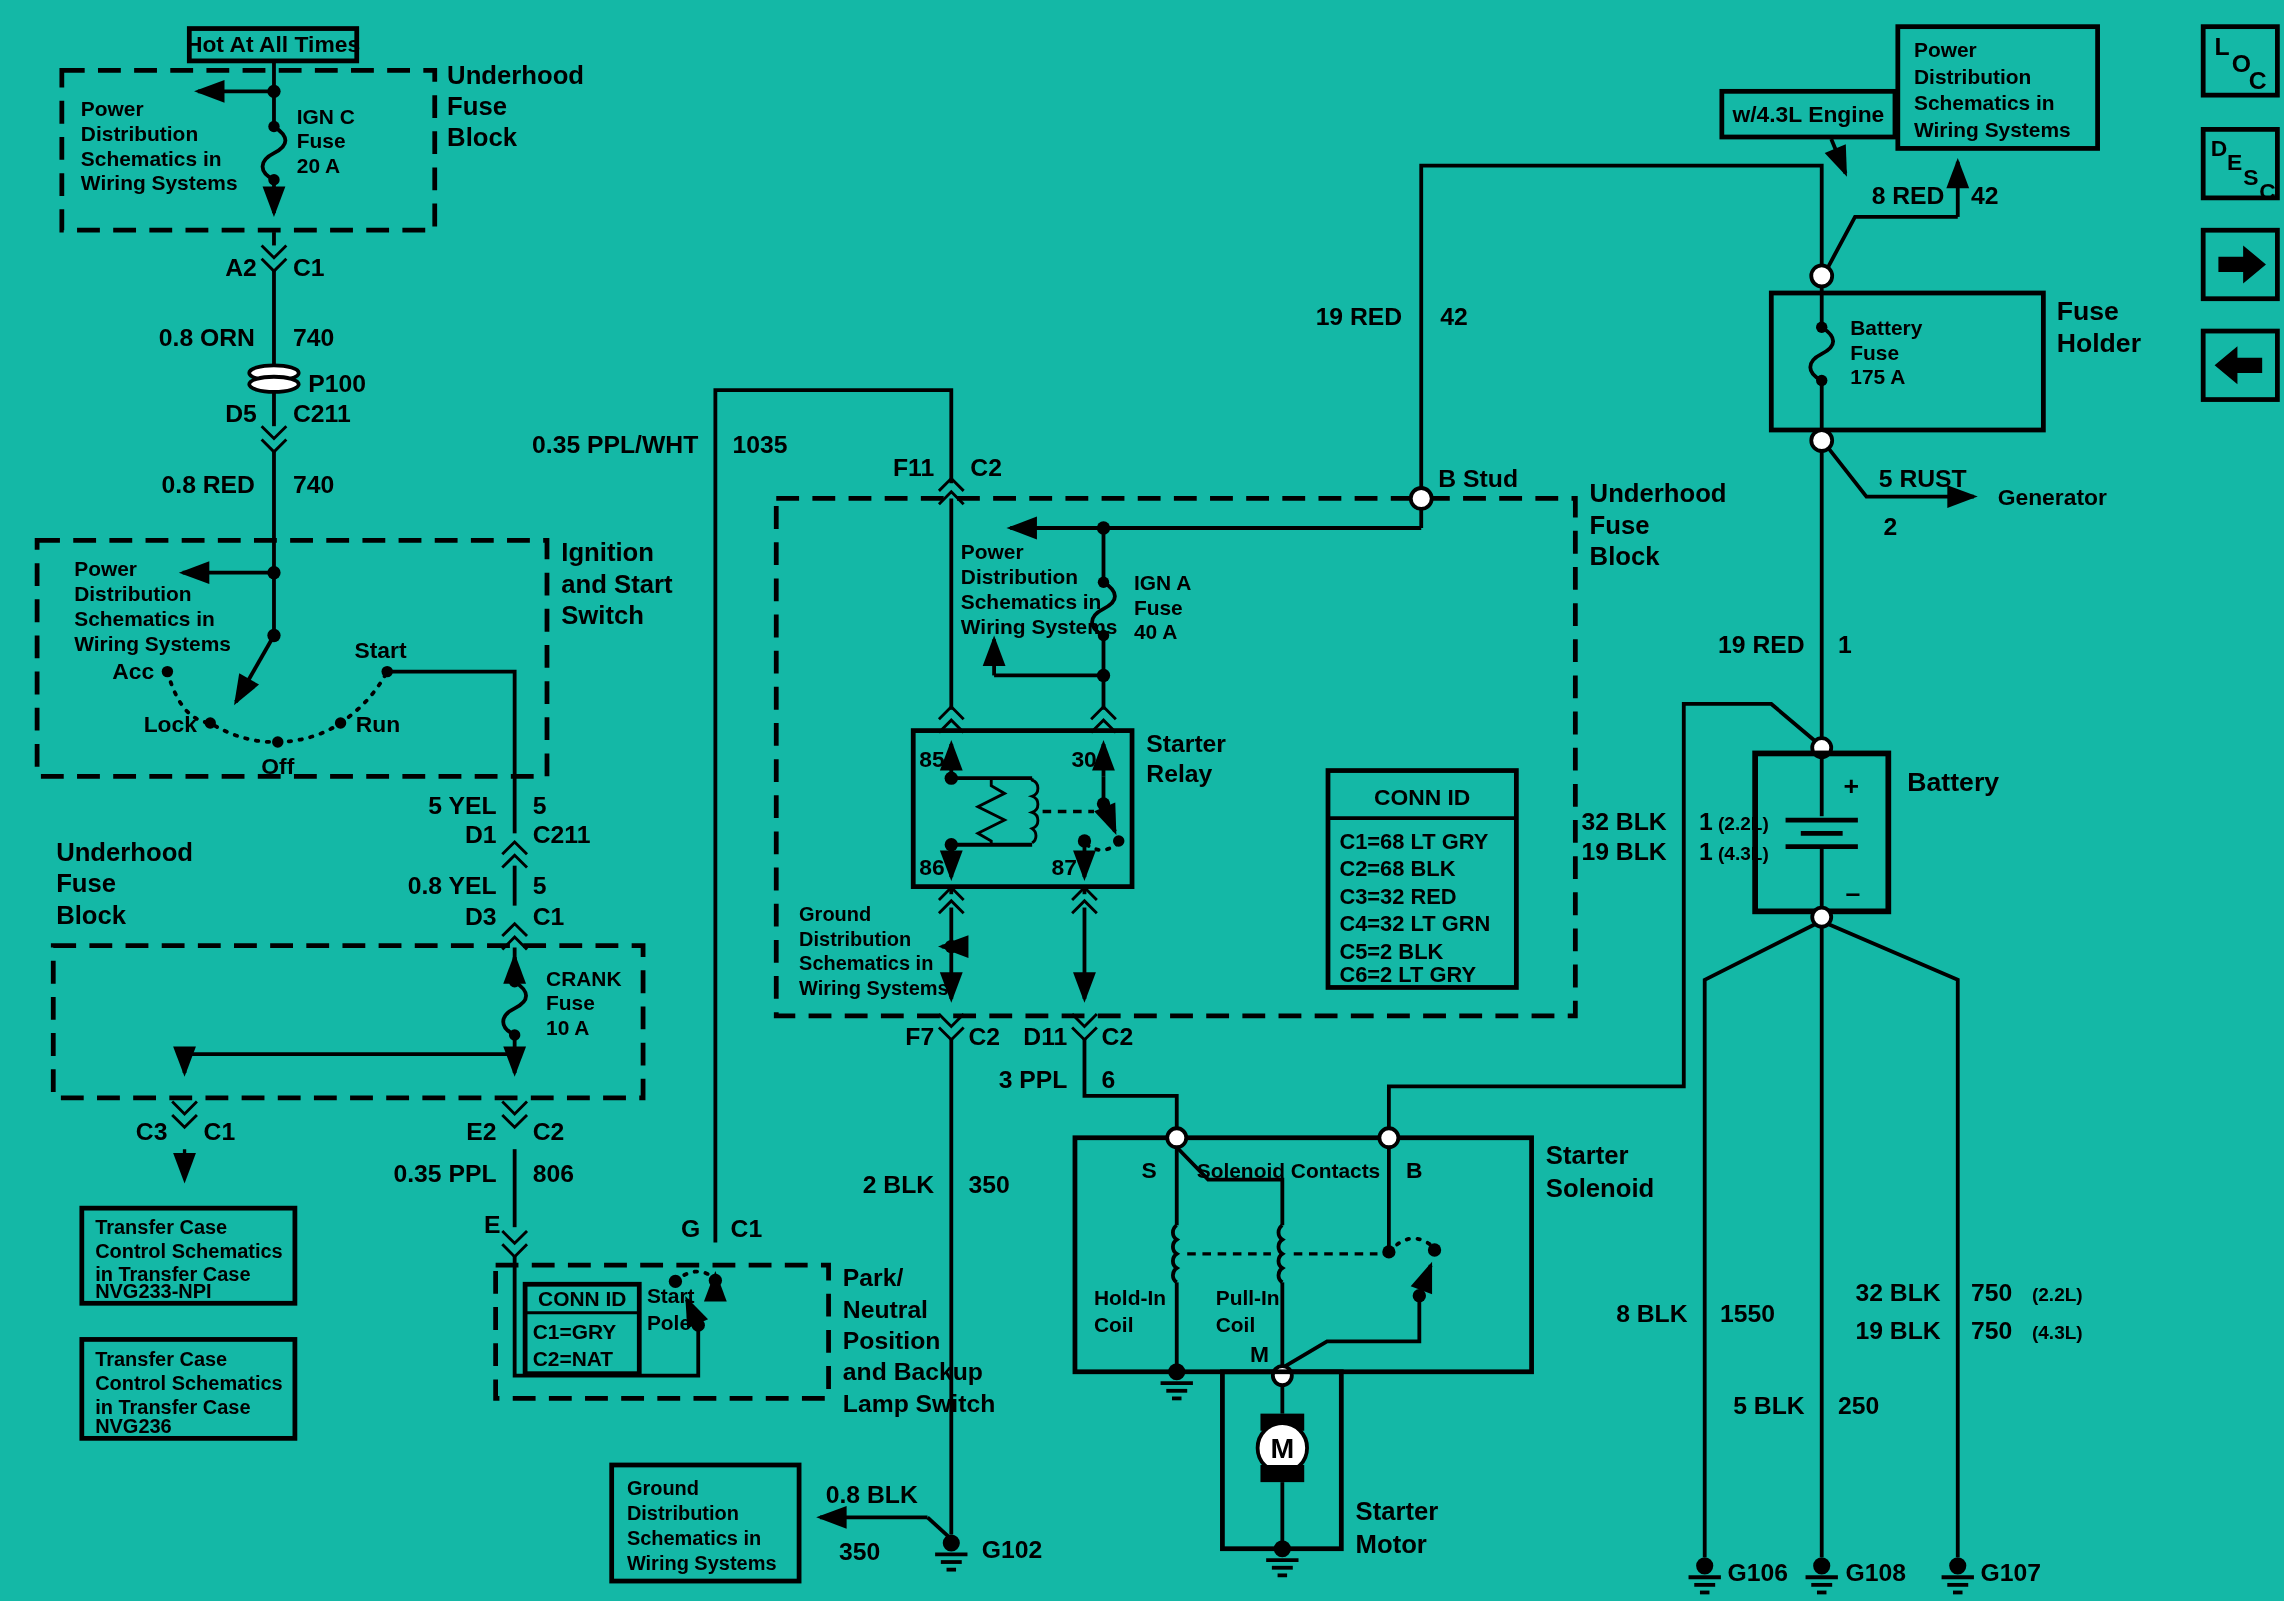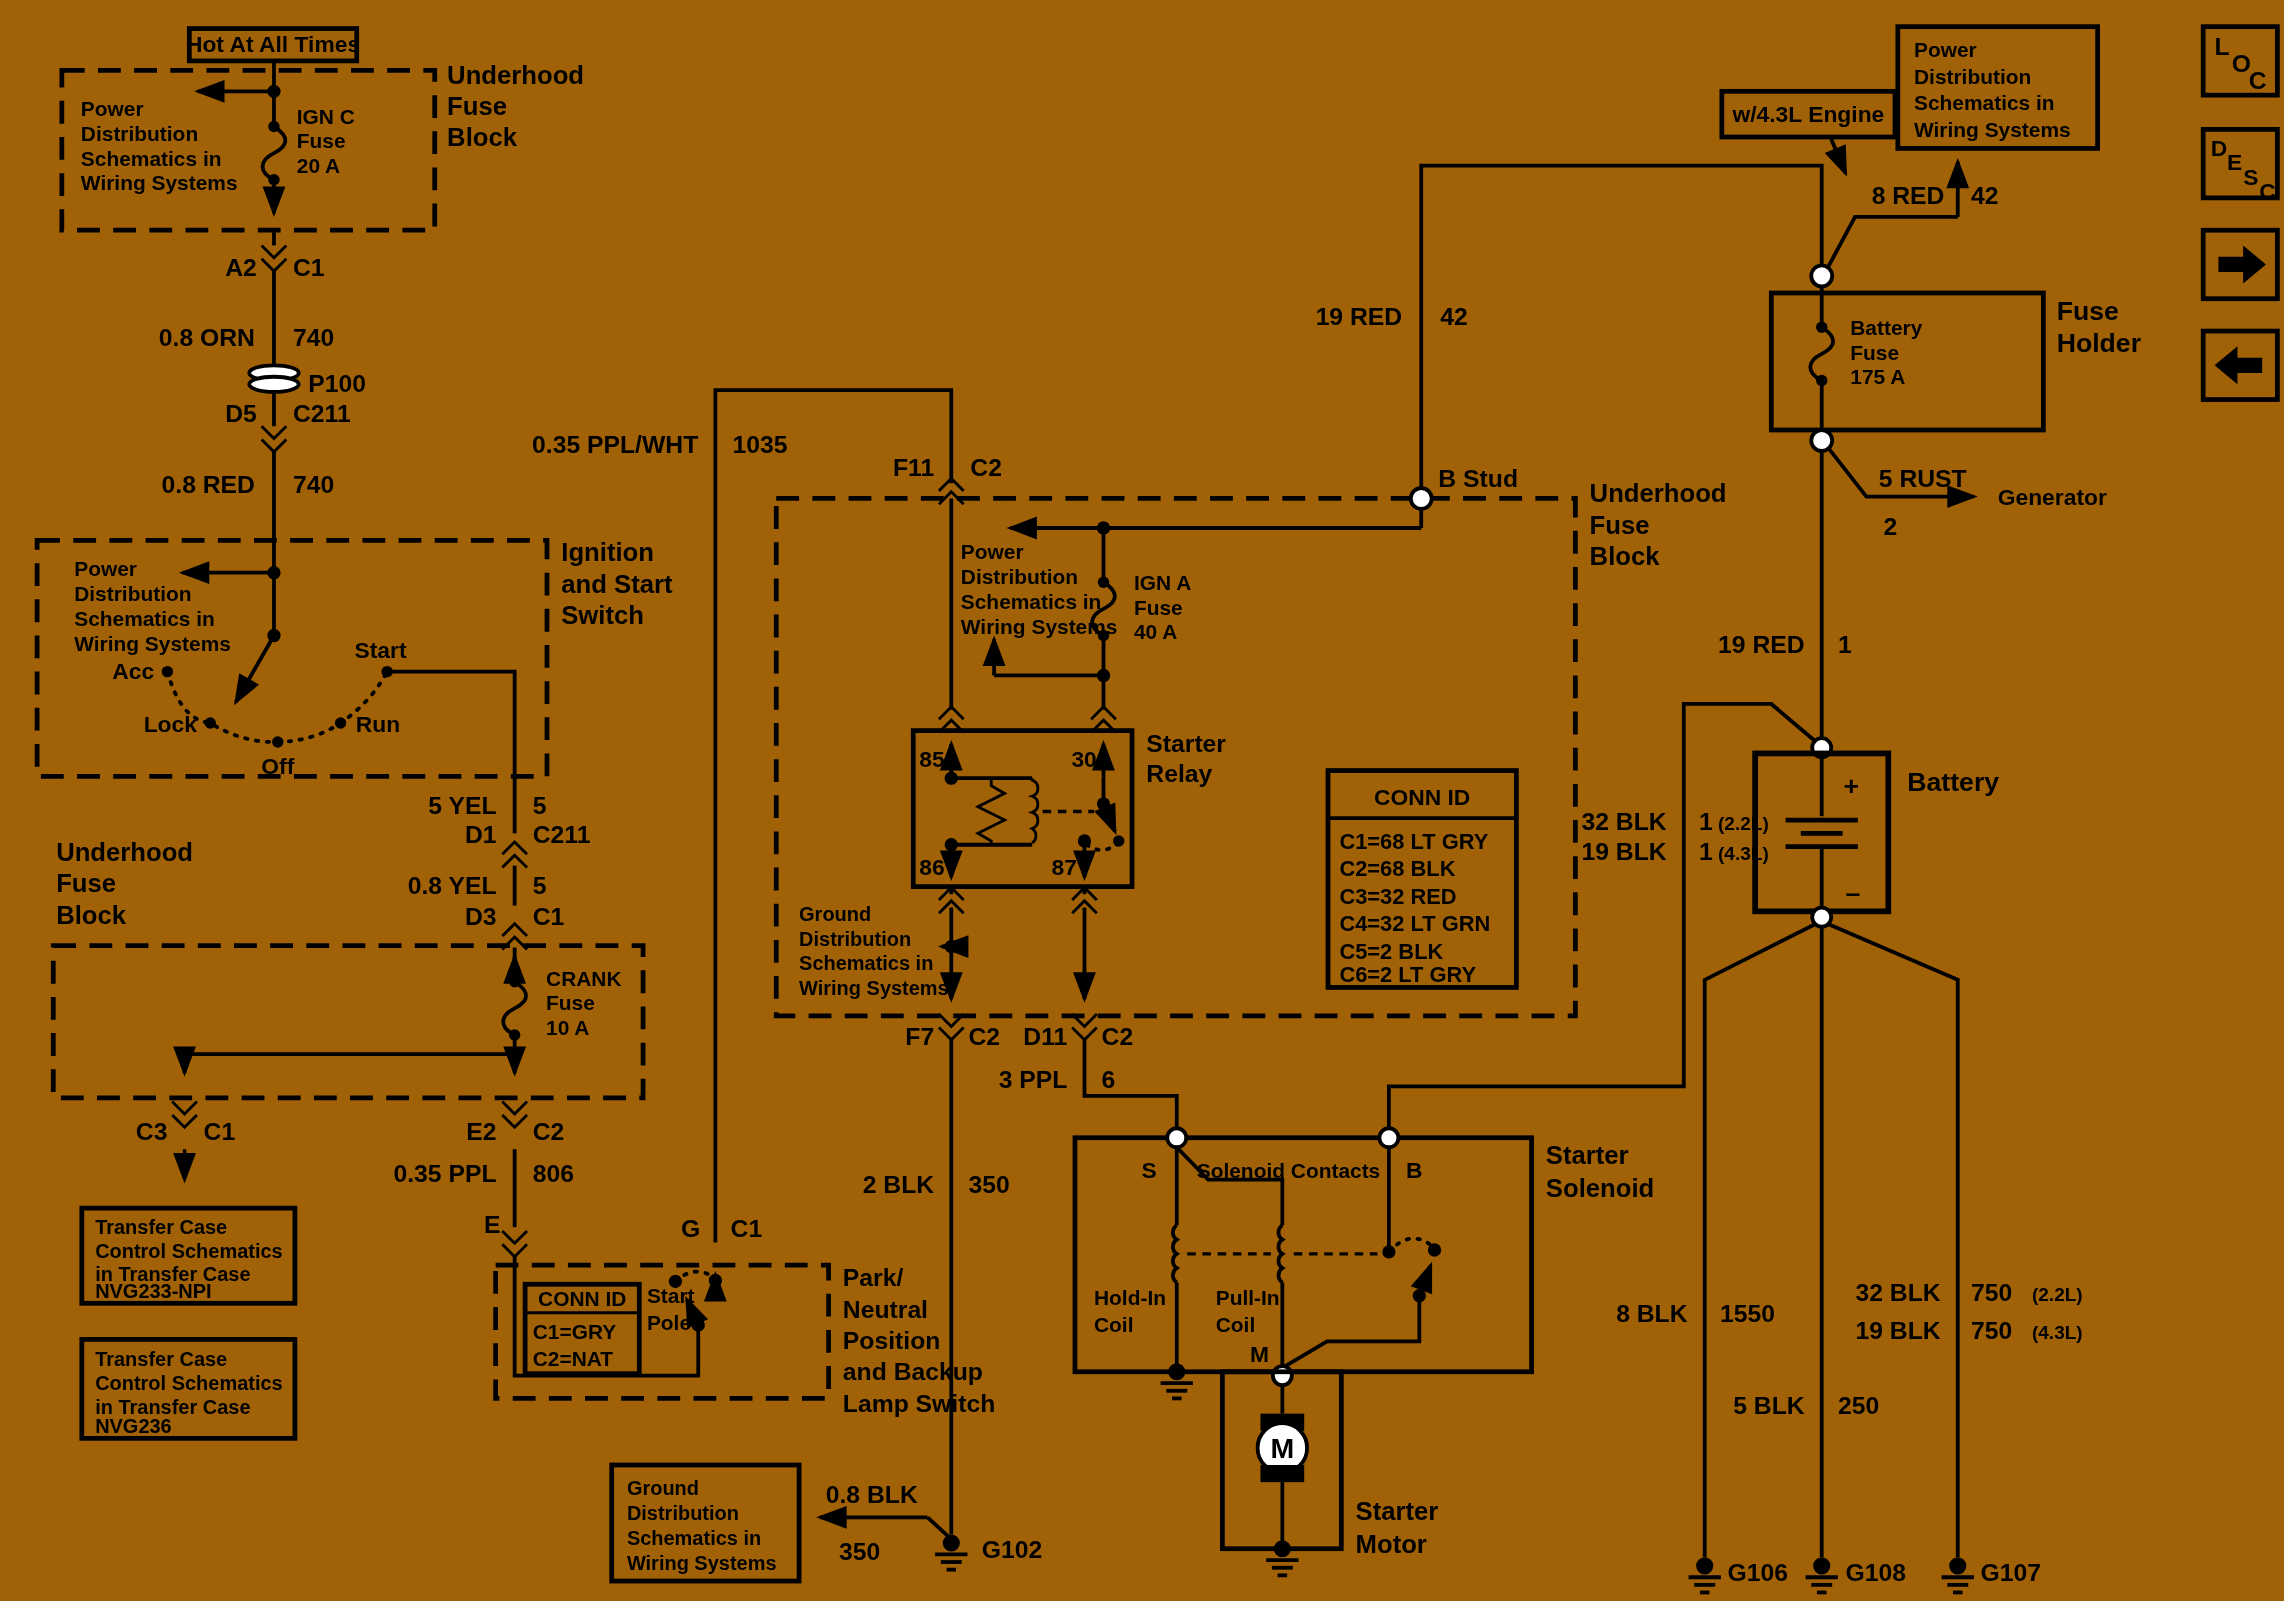--- a/index.html
+++ b/index.html
@@ -1,16 +1,16 @@
 <!DOCTYPE html>
 <html style="font-size:15px"><head>
 <meta charset="utf-8">
 <style>
   html,body{margin:0;padding:0;background:#fff;}
-  .stage{width:2285px;height:1602px;background:#a16207;position:relative;font-family:"Liberation Sans",sans-serif;}
+  .stage{width:2285px;height:1602px;background:#14b8a6;position:relative;font-family:"Liberation Sans",sans-serif;}
   svg{display:block;}
   .w{stroke:#000;stroke-width:4;fill:none;}
   .w3{stroke:#000;stroke-width:3;fill:none;}
   .wt{stroke:#000;stroke-width:6;fill:none;}
   .box{stroke:#000;stroke-width:5;fill:none;}
   .db{stroke:#000;stroke-width:5;fill:none;stroke-dasharray:24 14;}
   .dsh{stroke:#000;stroke-width:3.5;fill:none;stroke-dasharray:9 7;}
   .dts{stroke:#000;stroke-width:4;fill:none;stroke-dasharray:2.5 9;stroke-linecap:round;}
   .dot{fill:#000;stroke:none;}
   .oc{fill:#fff;stroke:#000;stroke-width:4;}

